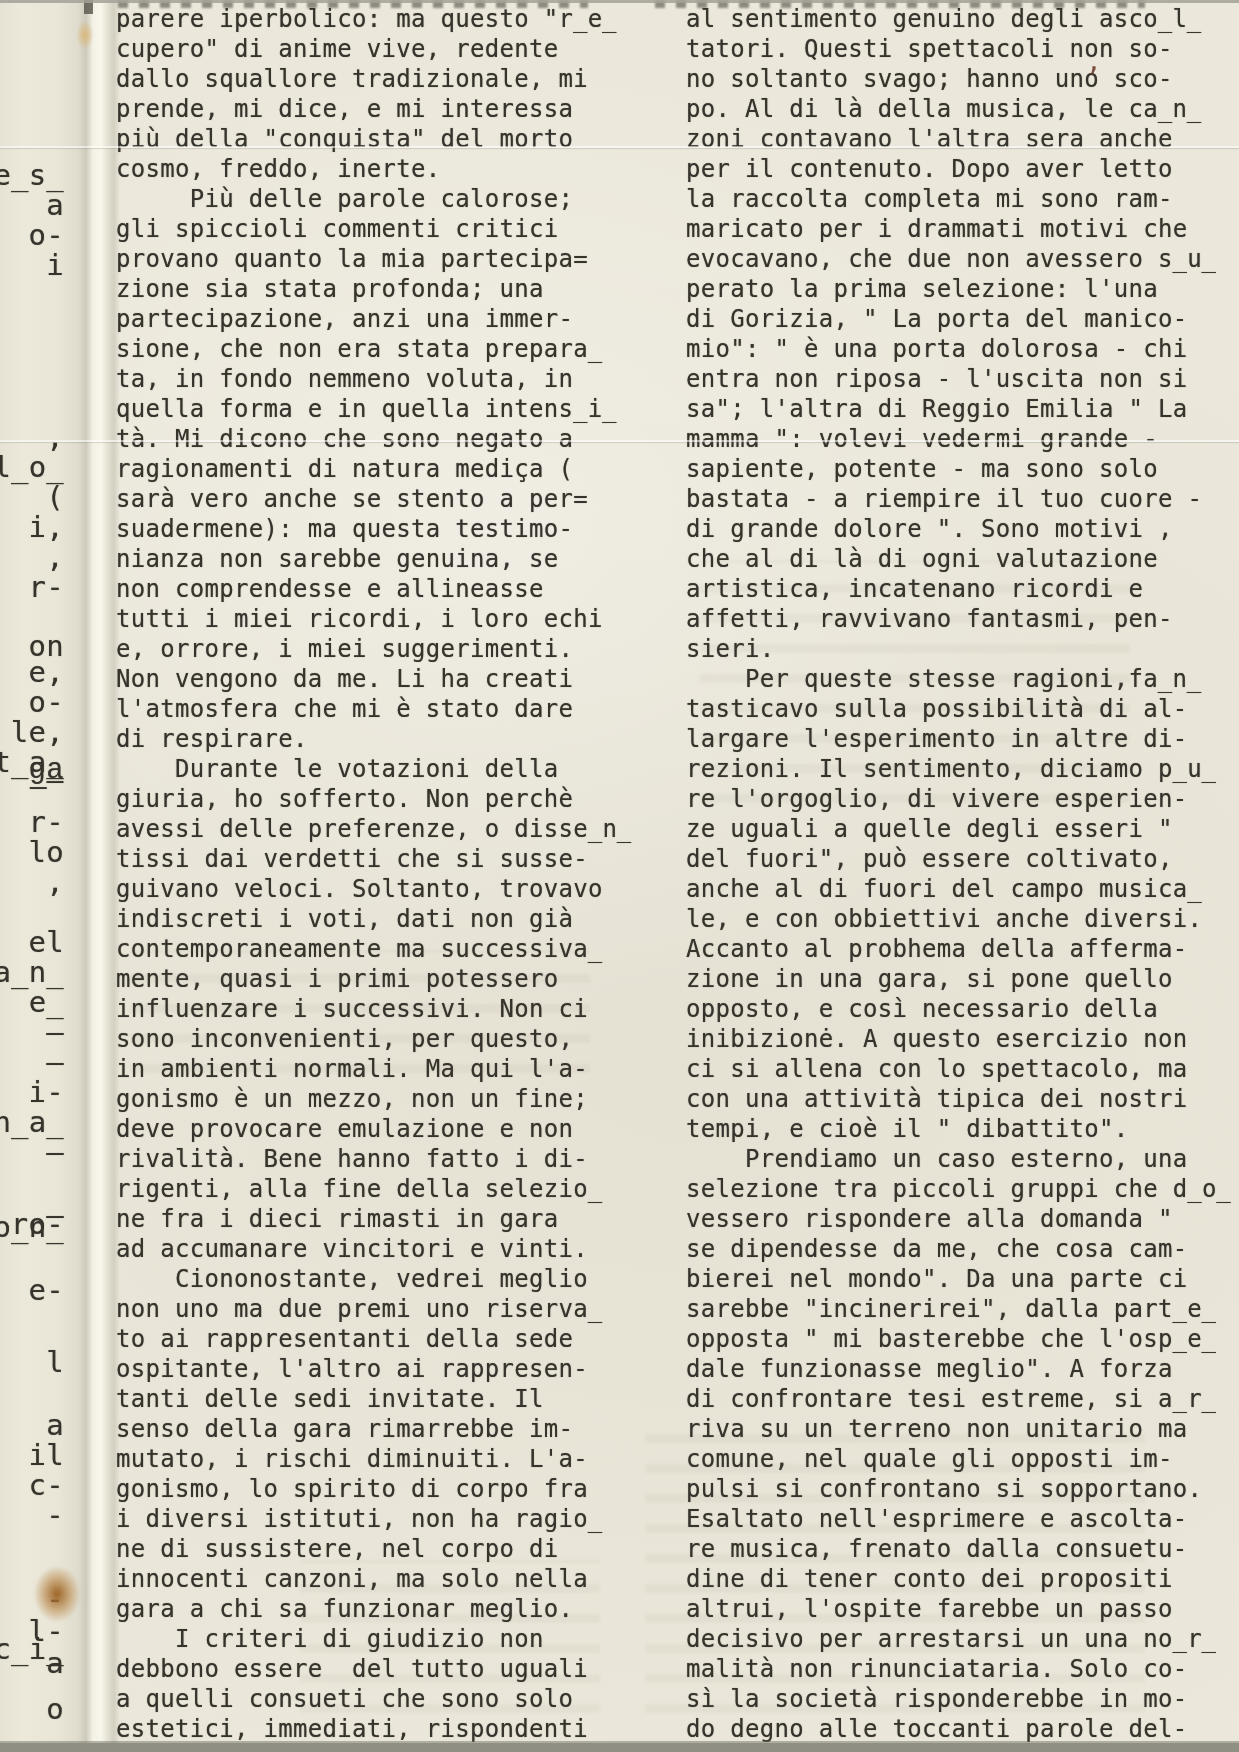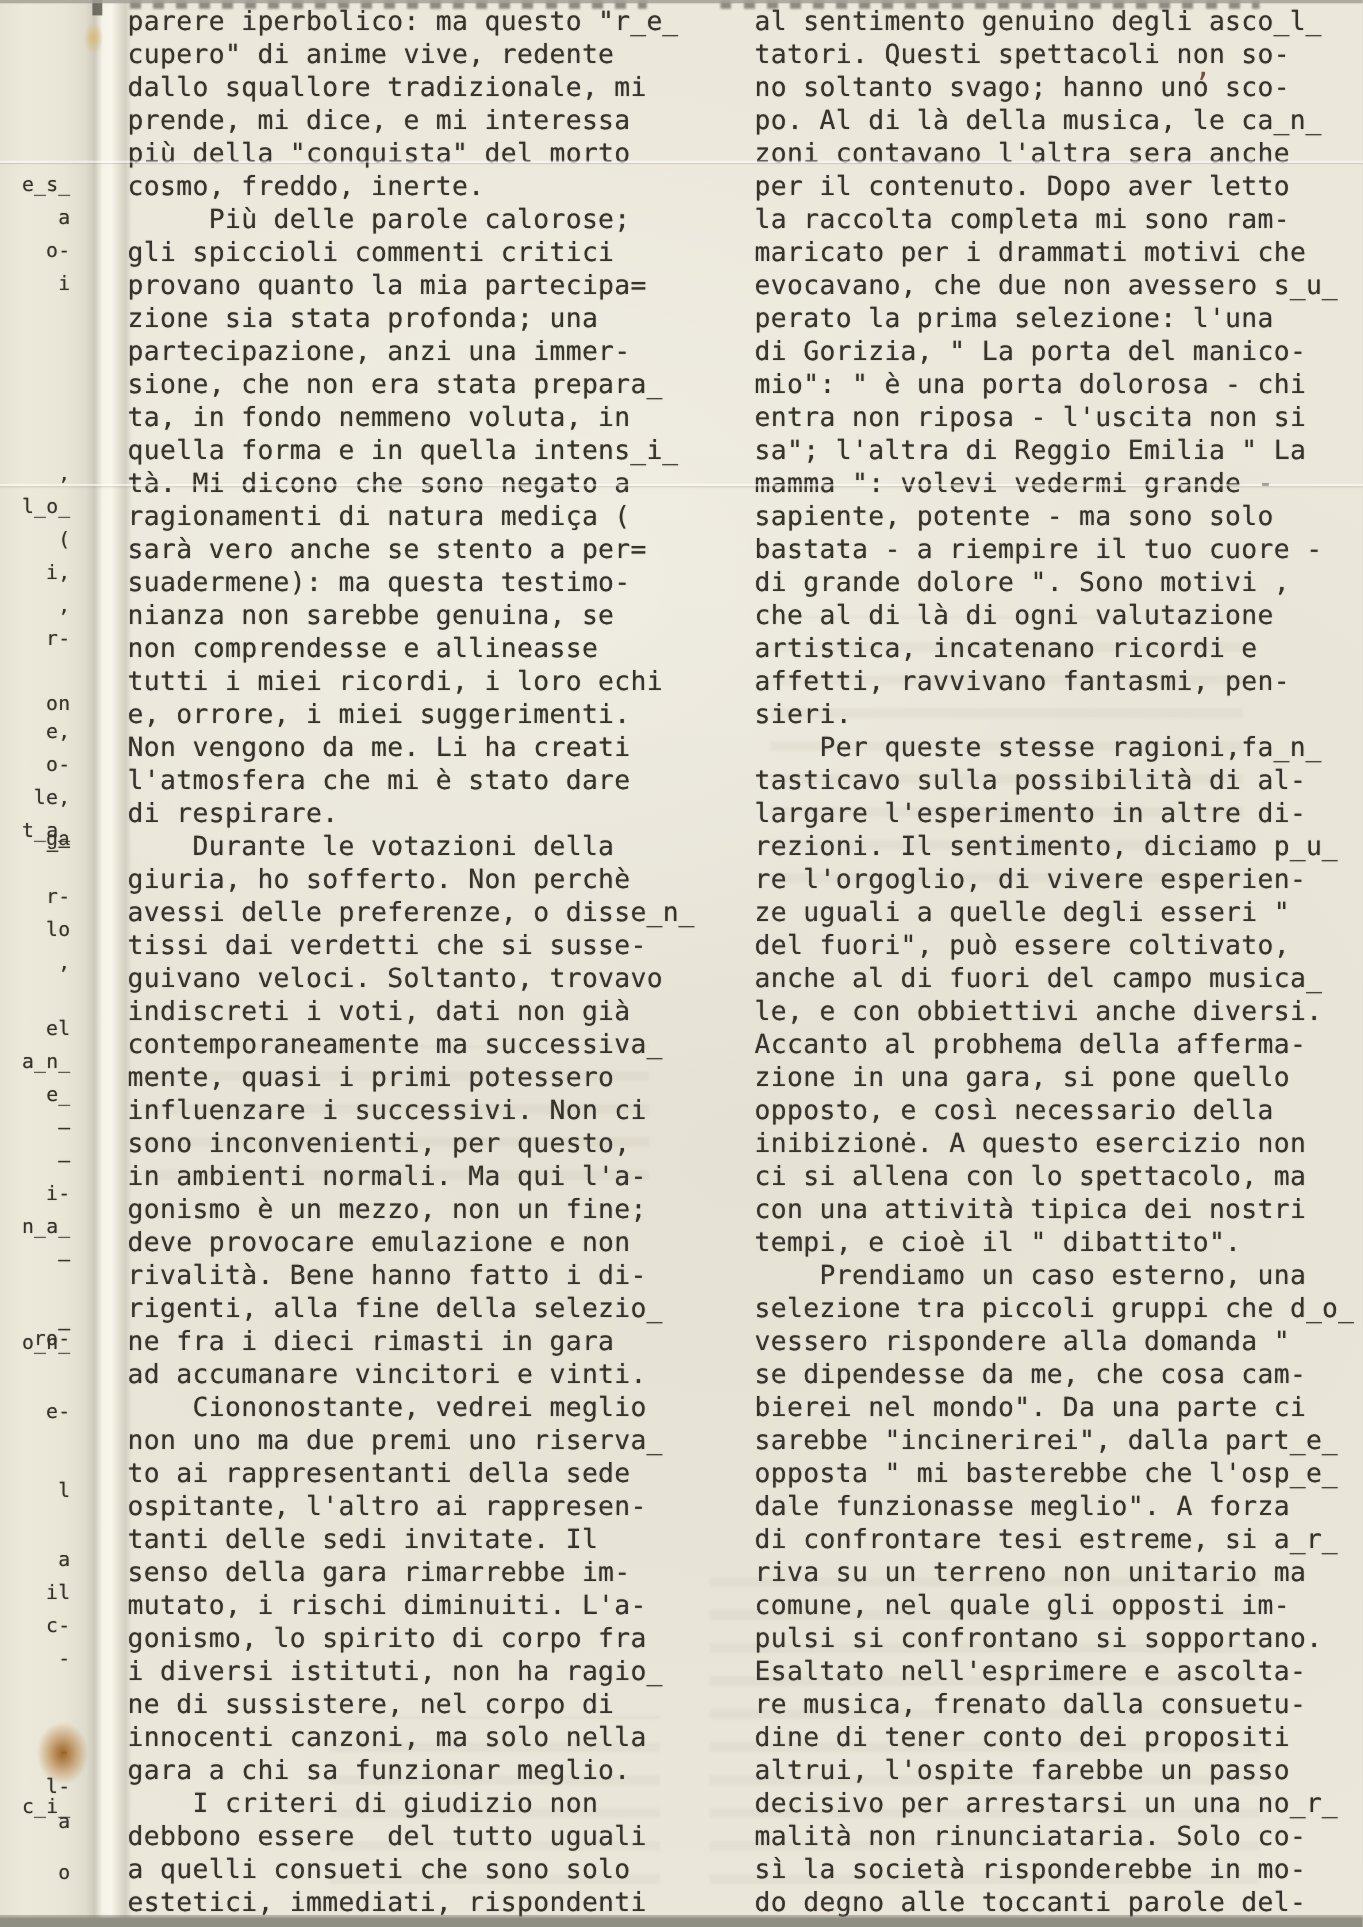--- a/index.html
+++ b/index.html
@@ -33,21 +33,21 @@
   .cutline.r{left:655px;width:490px;}
   
   .scanline{position:absolute;left:0;width:100%;height:2px;background:rgba(255,255,255,.55);box-shadow:0 1px 1px rgba(120,115,95,.25);}
   
   .col{position:absolute;top:4px;white-space:pre;font-size:24px;line-height:30px;letter-spacing:.3px;
        text-shadow:0 0 1px rgba(45,42,34,.55);}
   .col .tline{height:30px;}
   .col-left{left:116px;width:505px;}
   .col-right{left:686px;width:525px;}
   
-  .frags{position:absolute;left:2px;top:0;width:62px;height:100%;font-size:18px;letter-spacing:.3px;
+  .frags{position:absolute;left:2px;top:0;width:62px;height:100%;font-size:29px;letter-spacing:.3px;
          text-shadow:0 0 1px rgba(45,42,34,.5);}
   .frags .frag{position:absolute;right:0;white-space:pre;}
   
   .stain1{position:absolute;left:76px;top:20px;width:18px;height:30px;border-radius:50%;
     background:radial-gradient(ellipse at center,#d9b97c 0%,rgba(217,185,124,0) 70%);}
   .stain2{position:absolute;left:34px;top:1566px;width:46px;height:56px;border-radius:50%;filter:blur(1px);
     background:radial-gradient(ellipse at center,#9c6426 0%,rgba(181,128,63,.55) 40%,rgba(181,128,63,0) 72%);}
   
   .ghost{position:absolute;filter:blur(1.2px);opacity:.55;
     background:repeating-linear-gradient(0deg, rgba(125,115,88,0) 0 17px, rgba(125,115,88,.10) 17px 26px, rgba(125,115,88,0) 26px 30px);}

